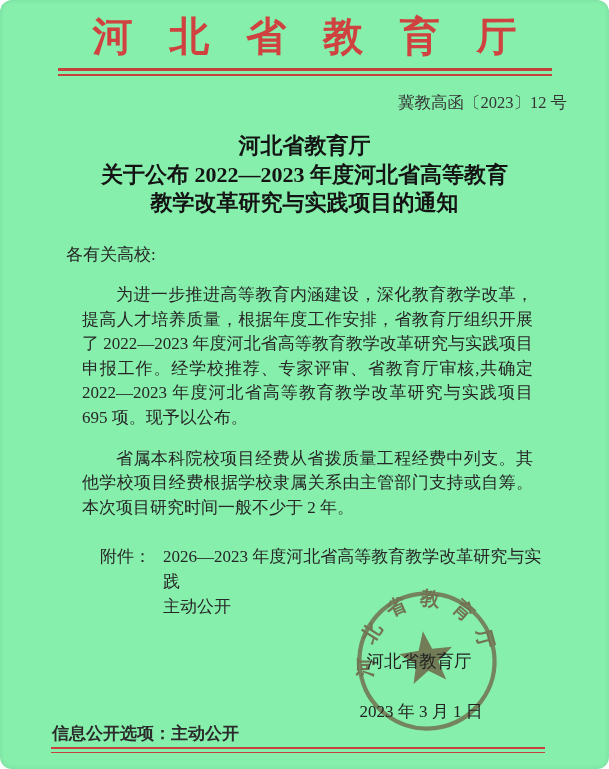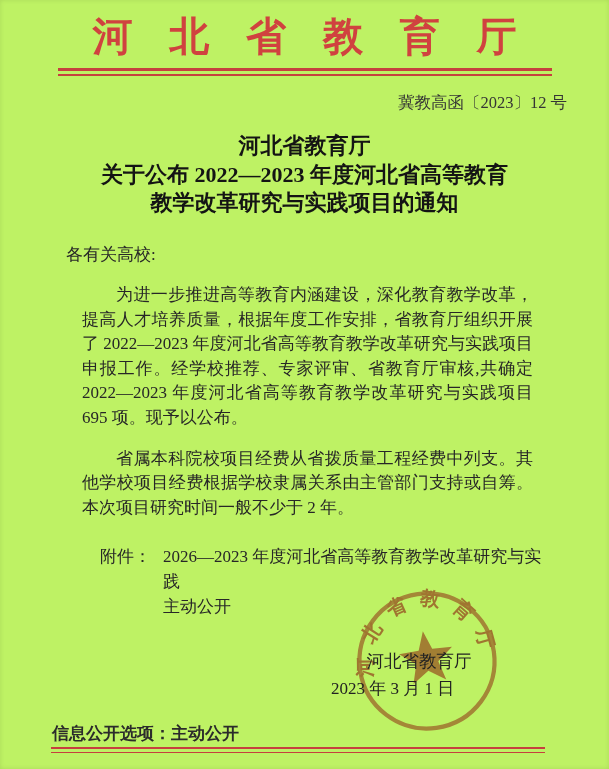--- a/index.html
+++ b/index.html
@@ -4,24 +4,25 @@
 <style>
   html, body {
     margin: 0;
     padding: 0;
     background: #ffffff;
   }
   .page {
     position: relative;
     width: 609px;
     height: 769px;
-    background: #bef264;
+    background: #86efac;
     overflow: hidden;
     font-family: "Liberation Serif", "DejaVu Serif", serif;
     box-shadow: inset 0 0 5px rgba(0,0,0,0.10);
+    border-radius: 12px;
   }
   
   .letterhead {
     padding-top: 13px;
     text-align: center;
     font-size: 40px;
     line-height: 48px;
     font-weight: 700;
     color: #d0423f;
     letter-spacing: 0.92em;
@@ -87,24 +88,24 @@
     position: absolute;
     top: 649px;
     left: 329px;
     width: 180px;
     text-align: center;
     font-size: 17.5px;
     color: #222222;
   }
   .sign-date {
     position: absolute;
-    top: 677px;
+    top: 700px;
     left: 331px;
     width: 180px;
-    text-align: left;
+    text-align: center;
     font-size: 17px;
     color: #222222;
   }
   
   .disclosure {
     position: absolute;
     top: 722px;
     left: 52px;
     font-size: 17px;
     color: #2b2b2b;

